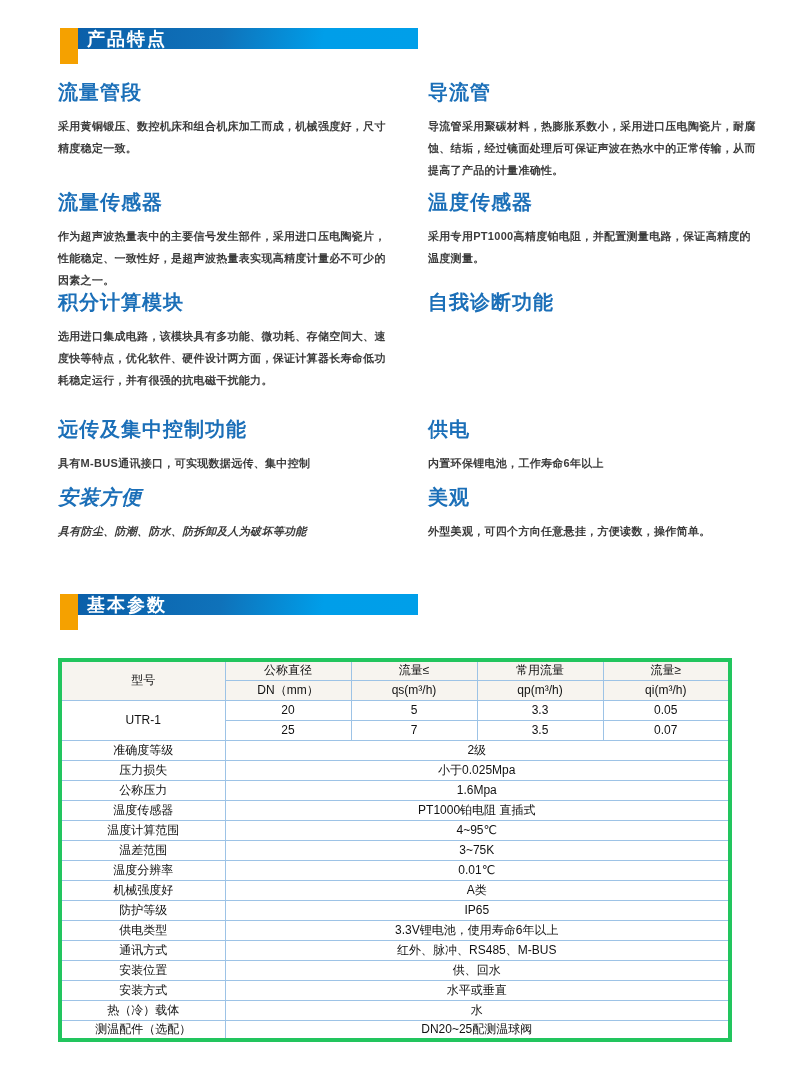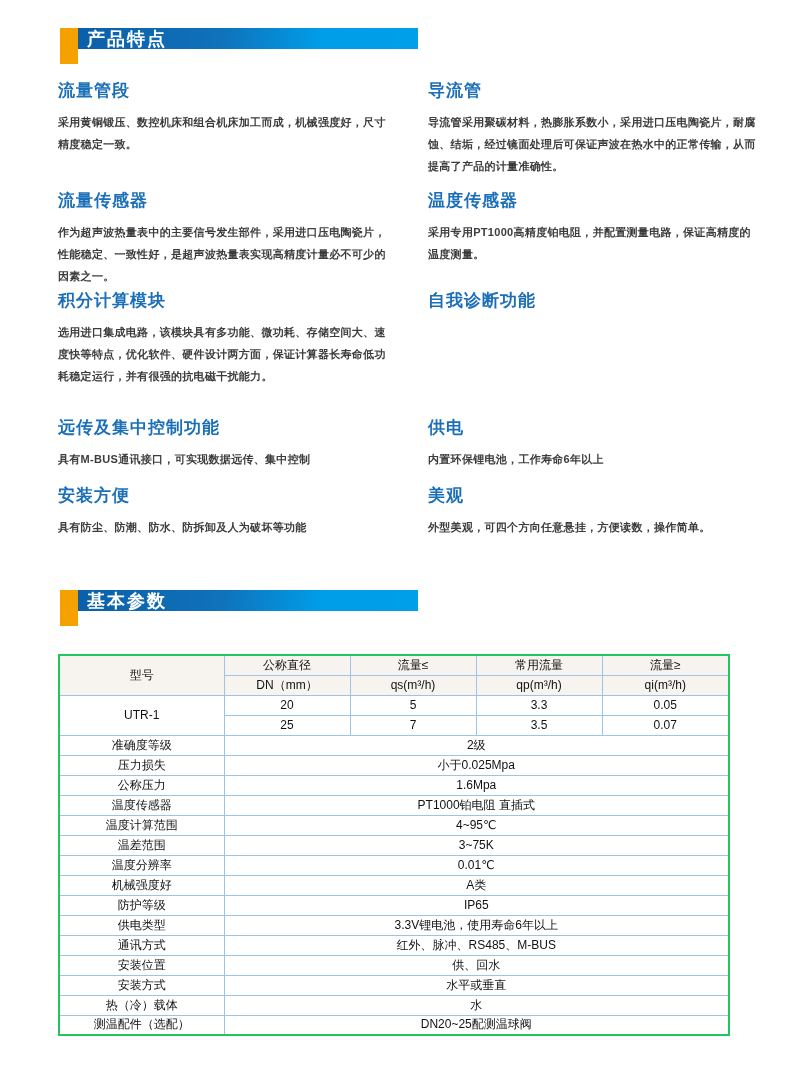--- a/index.html
+++ b/index.html
@@ -36,21 +36,21 @@
 
   
   .features {
     margin:30px 40px 0 58px;
     display:grid;
     grid-template-columns:334px 334px;
     column-gap:36px;
     grid-template-rows:110px 100px 127px 68px auto;
   }
   .feature-title {
-    color:#1b6fb8; font-size:17px; font-weight:600;
+    color:#1b6fb8; font-size:20px; font-weight:600;
     margin-bottom:9px; letter-spacing:1px;
   }
   .feature-body {
     color:#3c3c3c; font-size:11px; font-weight:600;
     line-height:22px; letter-spacing:0.3px;
   }
 
   
   .spec-table {
     margin:43px 0 0 58px;
@@ -59,21 +59,21 @@
     table-layout:fixed;
     font-size:12px; color:#111;
   }
   .spec-table td, .spec-table th {
     border:1px solid #9dc3e6;
     text-align:center; vertical-align:middle;
     height:20px; padding:1px 3px;
     font-weight:normal; line-height:15px;
   }
   .spec-table .hdr { background:#f7f4ef; }
-  .spec-table { border:2px solid #22c55e; }
+  .spec-table { border:4px solid #22c55e; }
 </style>
 </head>
 <body>
 
 <div class="page">
 
   <div class="section-bar bar-1">
     <div class="bar-orange"></div>
     <div class="bar-blue">
       <span class="bar-title">产品特点</span>
@@ -105,21 +105,21 @@
         <div class="feature-title">自我诊断功能</div>
       </div>
       <div style="grid-area: 4 / 1;">
         <div class="feature-title">远传及集中控制功能</div>
         <div class="feature-body">具有M-BUS通讯接口，可实现数据远传、集中控制</div>
       </div>
       <div style="grid-area: 4 / 2;">
         <div class="feature-title">供电</div>
         <div class="feature-body">内置环保锂电池，工作寿命6年以上</div>
       </div>
-      <div style="grid-area: 5 / 1;">
+      <div style="grid-area: 5 / 1; font-style: italic;">
         <div class="feature-title">安装方便</div>
         <div class="feature-body">具有防尘、防潮、防水、防拆卸及人为破坏等功能</div>
       </div>
       <div style="grid-area: 5 / 2;">
         <div class="feature-title">美观</div>
         <div class="feature-body">外型美观，可四个方向任意悬挂，方便读数，操作简单。</div>
       </div>
     </div>
 
   <div class="section-bar bar-2">

